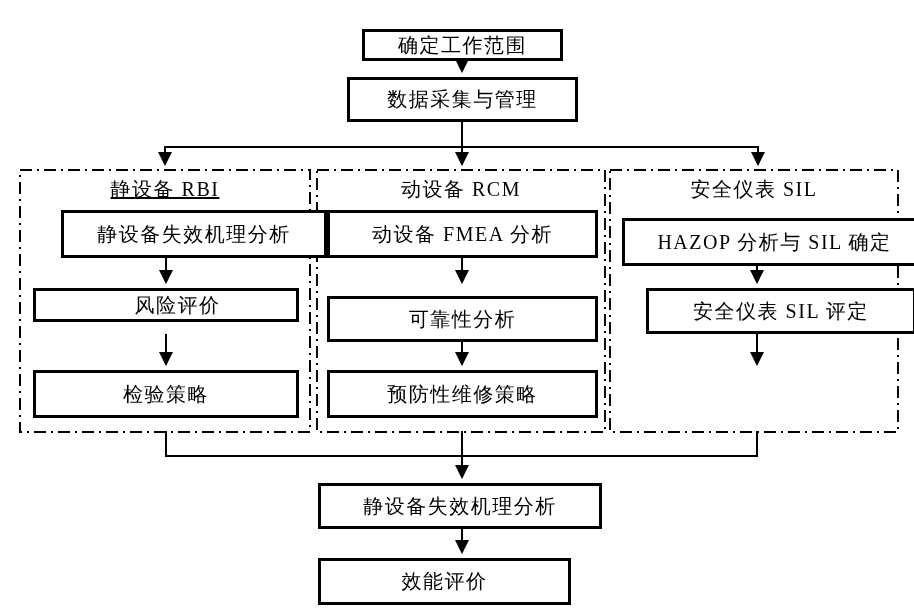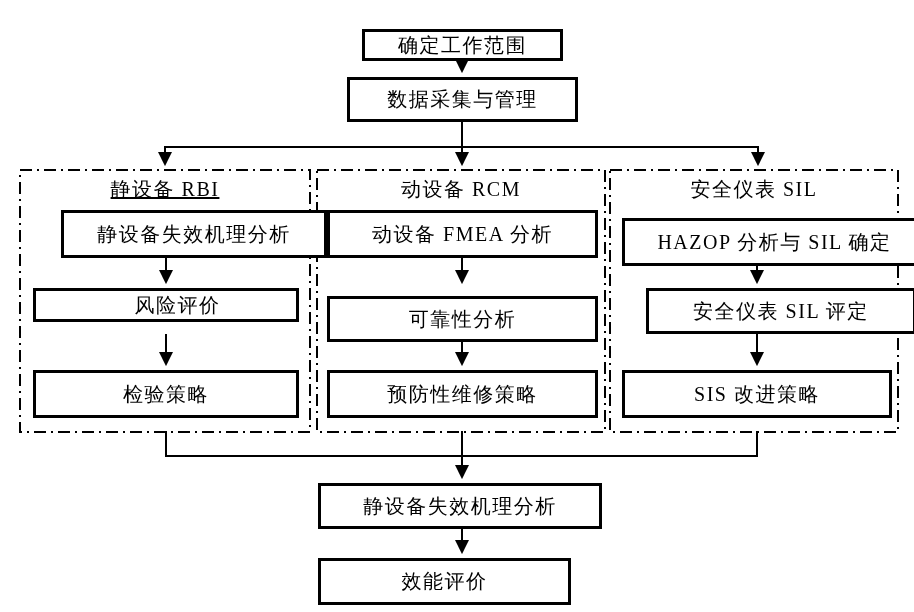--- a/index.html
+++ b/index.html
@@ -84,19 +84,18 @@
   <div class="node" style="left:33px; top:370px; width:266px; height:48px;">检验策略</div>
 
   <div class="group-header" style="left:317px; top:172px; width:288px; height:34px;">动设备 RCM</div>
   <div class="node" style="left:327px; top:210px; width:271px; height:48px;">动设备 FMEA 分析</div>
   <div class="node" style="left:327px; top:288px; width:271px; height:46px;margin-top:8px;">可靠性分析</div>
   <div class="node" style="left:327px; top:370px; width:271px; height:48px;">预防性维修策略</div>
 
   <div class="group-header" style="left:610px; top:172px; width:288px; height:34px;">安全仪表 SIL</div>
   <div class="node" style="left:622px; top:218px; width:305px; height:48px;">HAZOP 分析与 SIL 确定</div>
   <div class="node" style="left:622px; top:288px; width:270px; height:46px;margin-left:24px;">安全仪表 SIL 评定</div>
-  <div class="node" style="left:622px; top:370px; width:270px; height:48px;">SIS 改进策略</div>
 
   <div class="node" style="left:318px; top:483px; width:284px; height:46px;">静设备失效机理分析</div>
 
   <div class="node" style="left:318px; top:558px; width:253px; height:47px;">效能评价</div>
 
 </div>
 
 </body></html>

